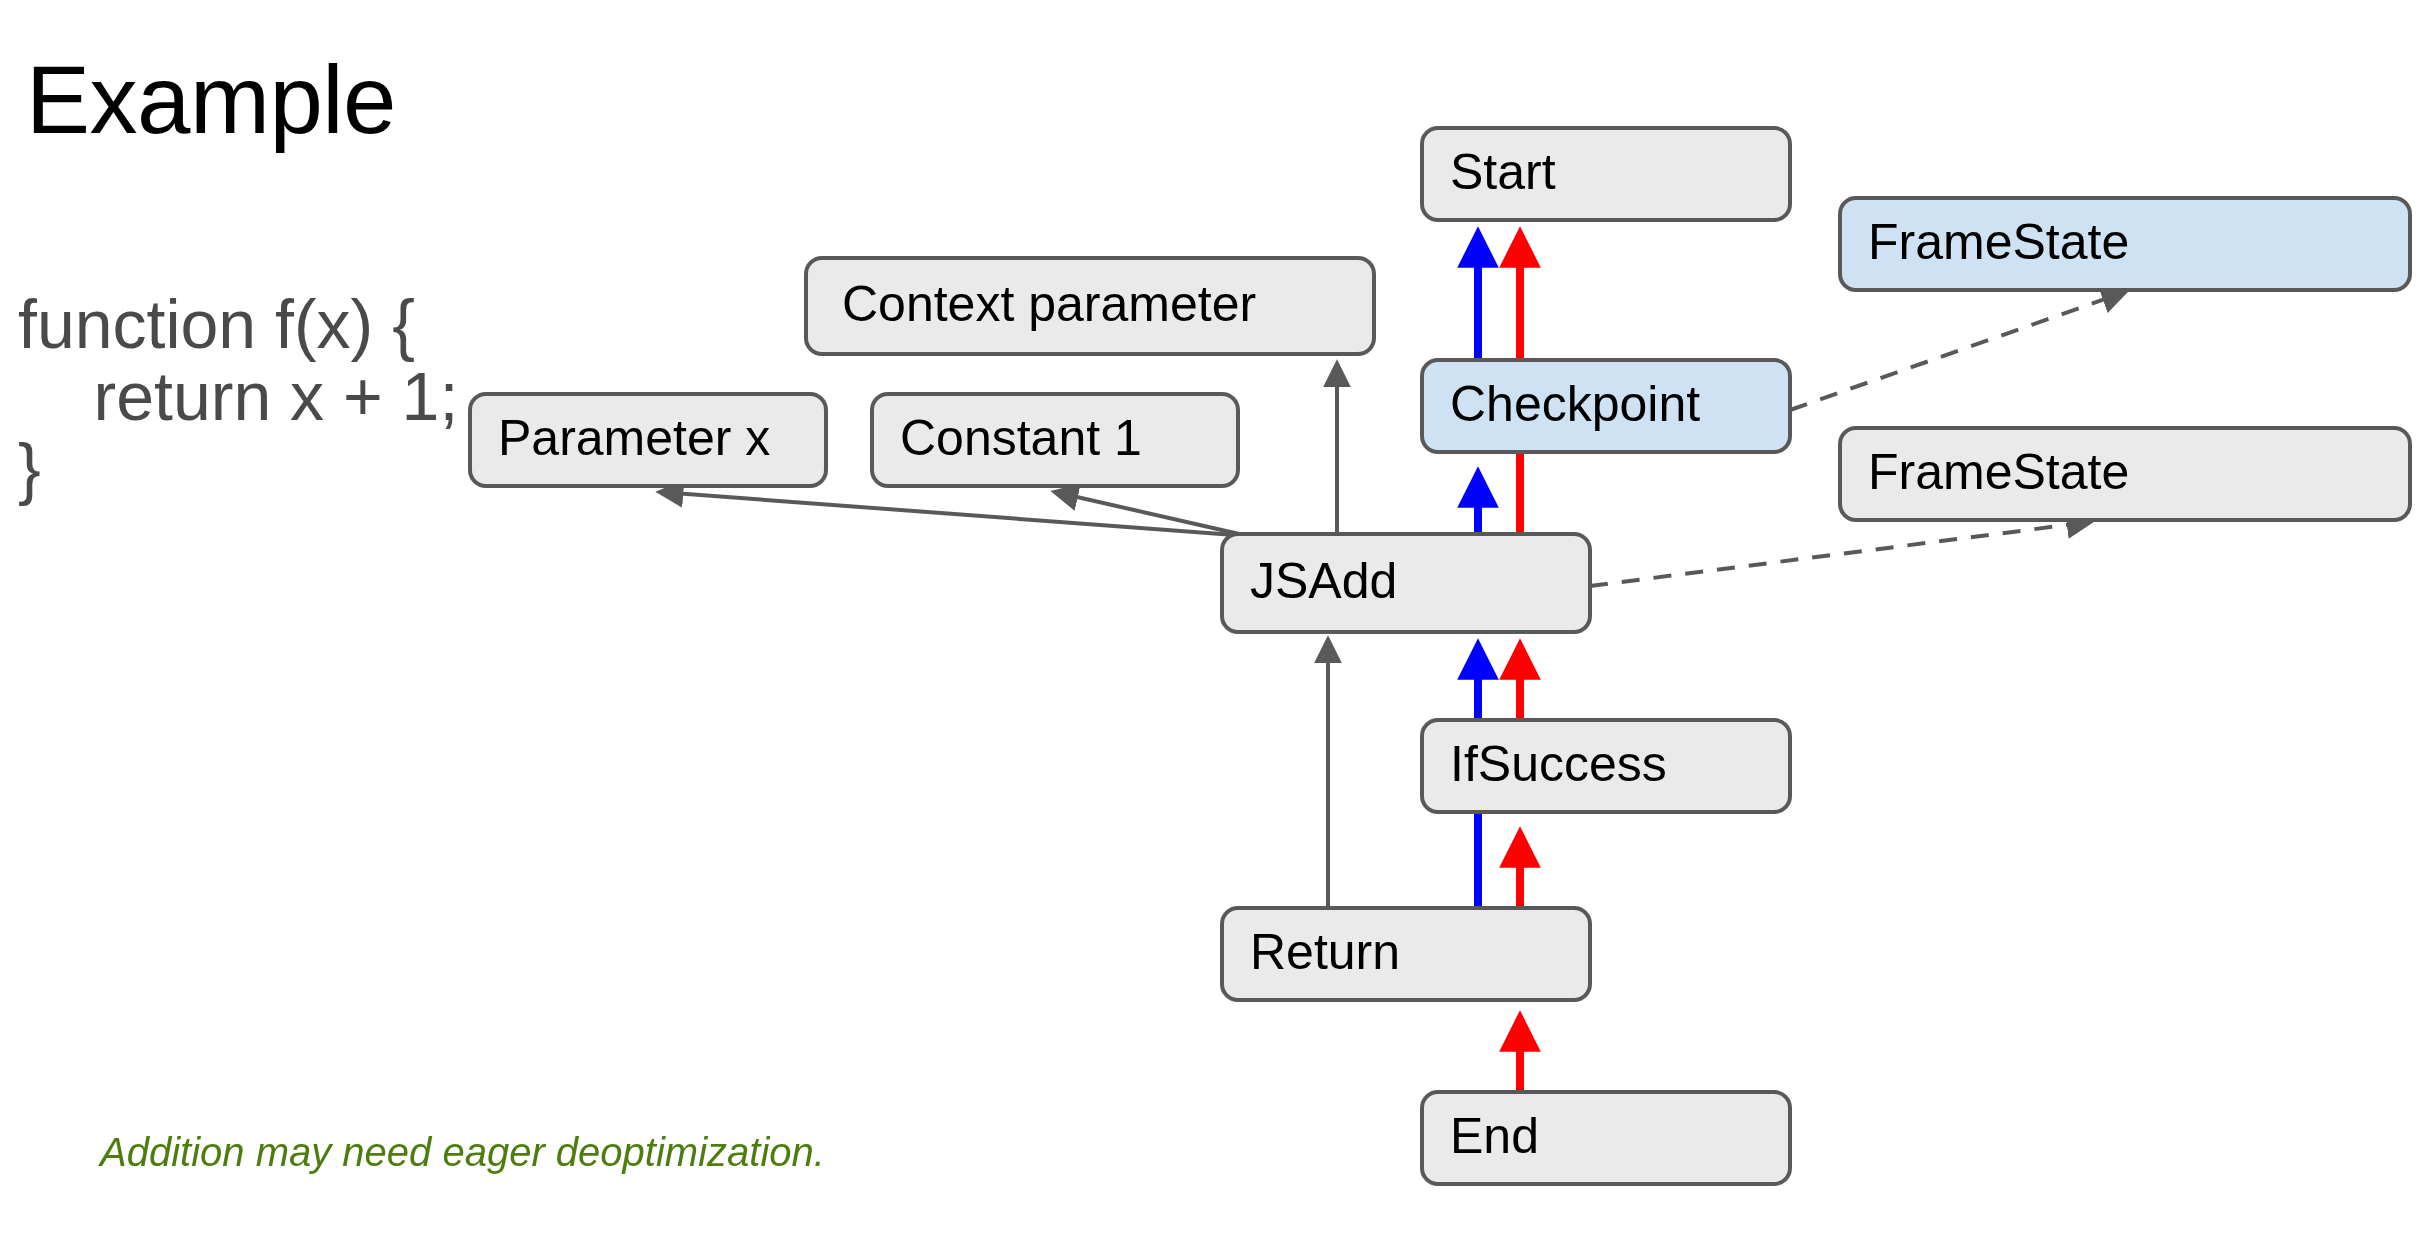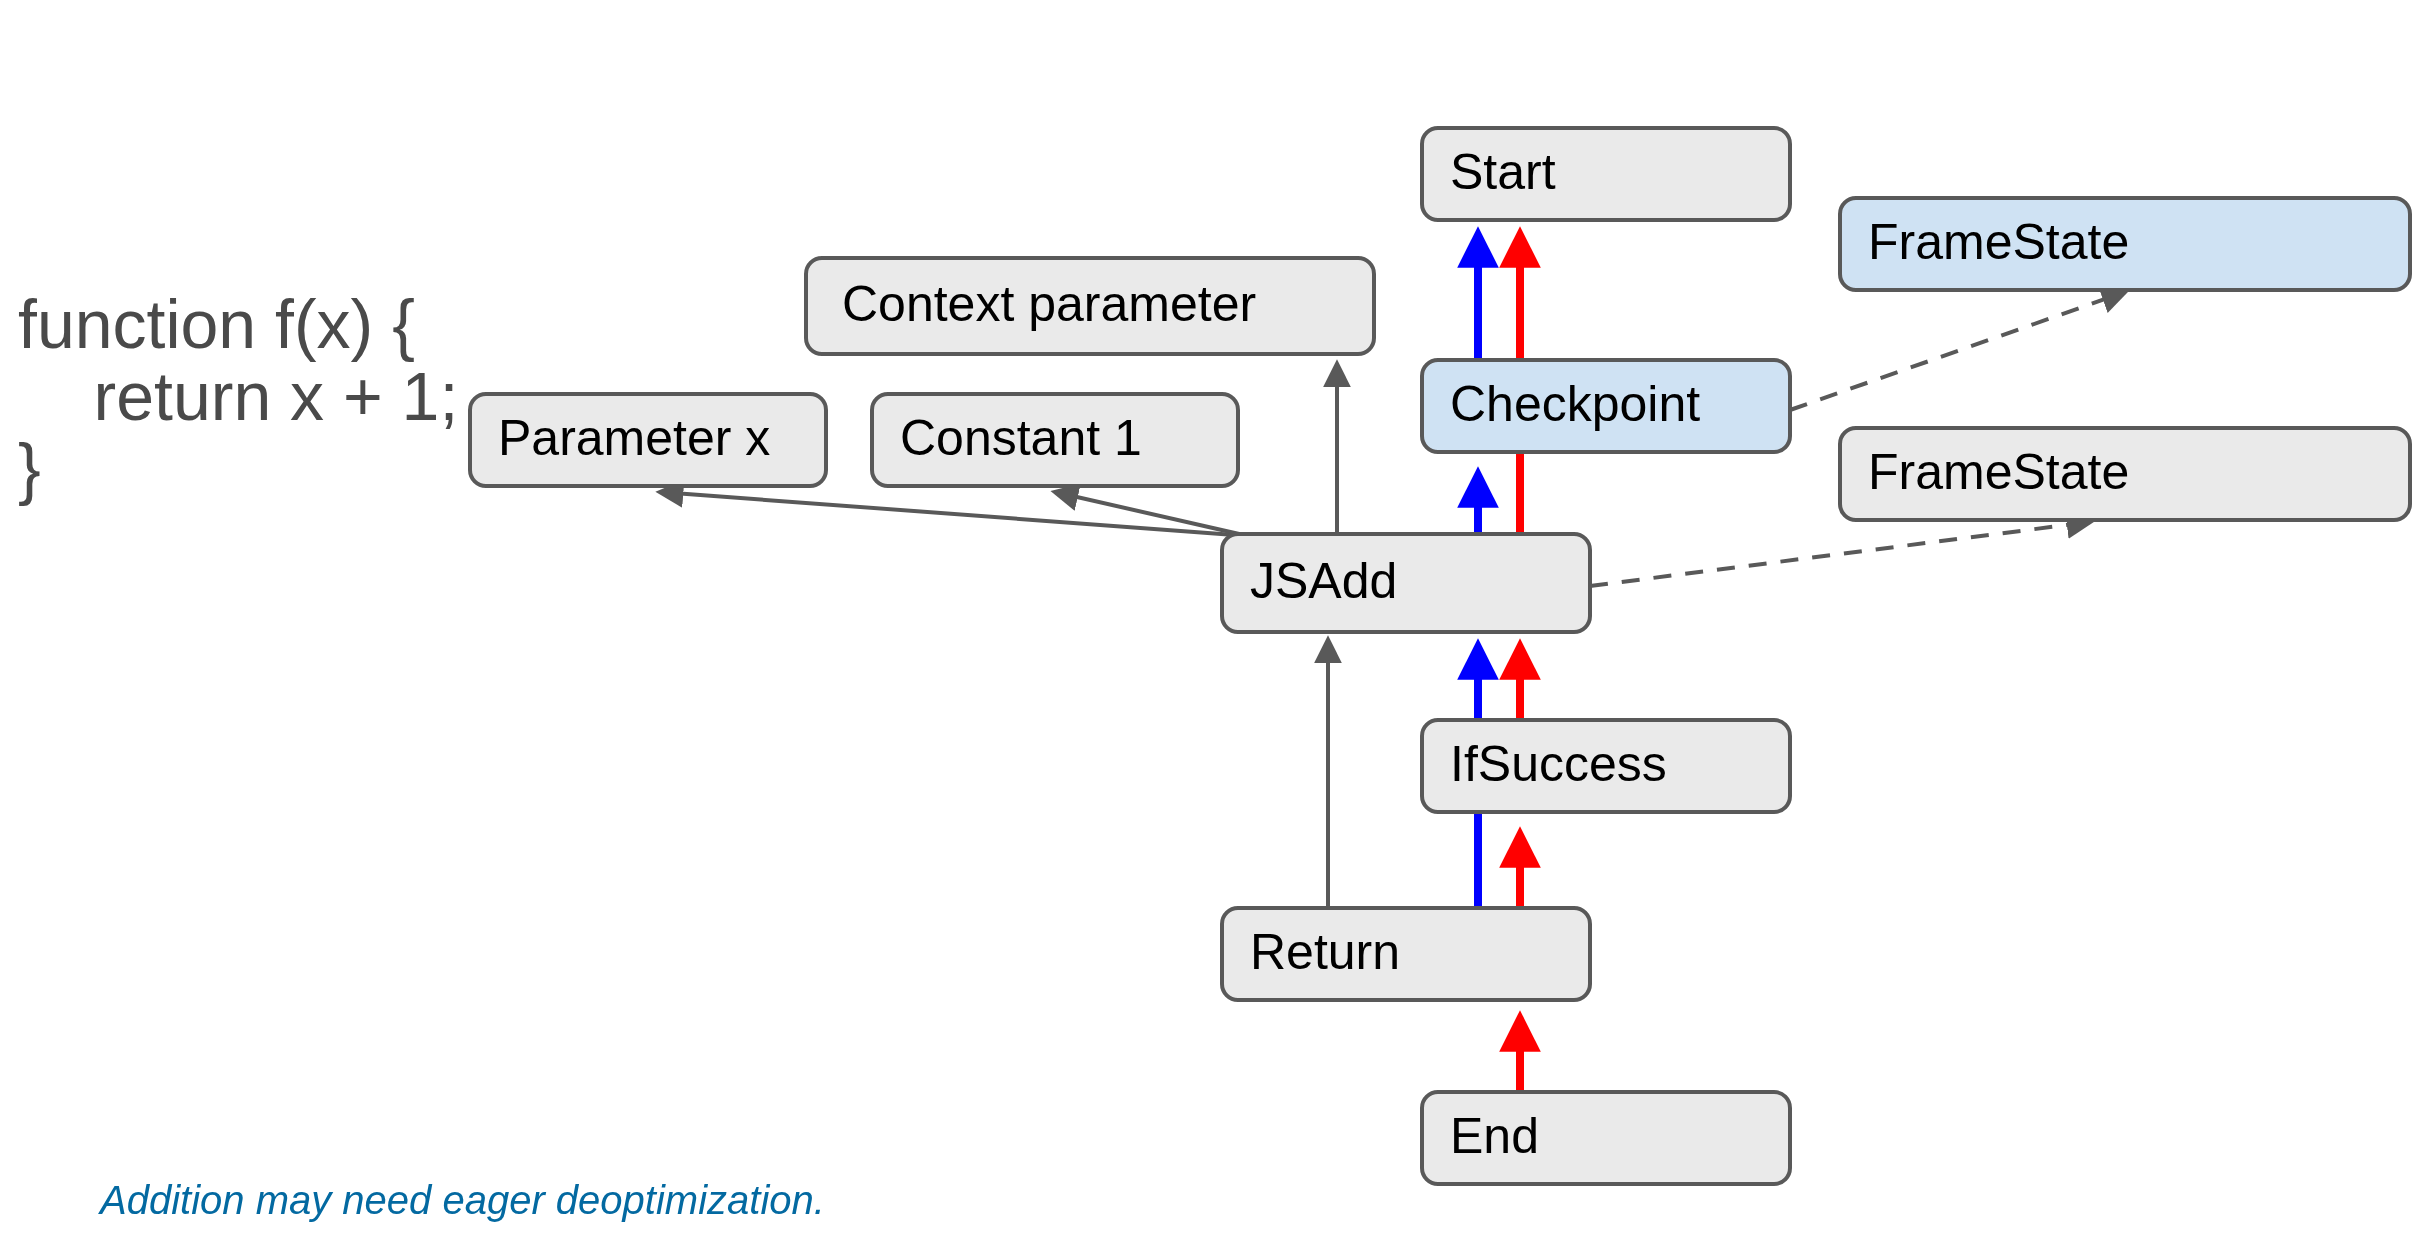--- a/index.html
+++ b/index.html
@@ -42,25 +42,24 @@
     line-height: 72px;
     color: #4a4a4a;
     white-space: pre;
     font-weight: 400;
   }
   #caption {
     position: absolute;
     left: 100px;
     top: 1130px;
     font-size: 40px;
-    color: #0369a1;
+    color: #4d7c0f;
     font-style: italic;
     white-space: pre;
     font-weight: 400;
-    margin-top: 48px;
   }
   
   #graph {
     position: absolute;
     left: 0; top: 0;
     width: 2428px;
     height: 1240px;
   }
   .node-rect {
     stroke: #595959;
@@ -92,20 +91,21 @@
     stroke-width: 4;
     fill: none;
     stroke-dasharray: 18 14;
   }
 </style>
 </head>
 <body>
 
 <div id="slide">
 
+  <div id="title">Example</div>
 
   <div id="code">function f(x) {
     return x + 1;
 }</div>
 
   <div id="caption">Addition may need eager deoptimization.</div>
 
   <svg id="graph" viewBox="0 0 2428 1240" width="2428" height="1240" xmlns="http://www.w3.org/2000/svg">
     <defs>
       <marker id="arrow-gray" viewBox="0 0 12 12" refX="10" refY="6" markerWidth="7" markerHeight="7" orient="auto-start-reverse">

